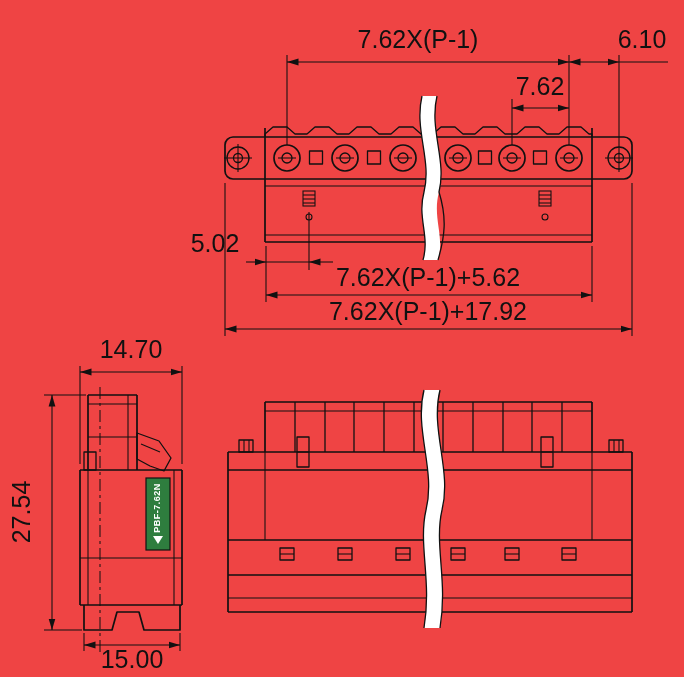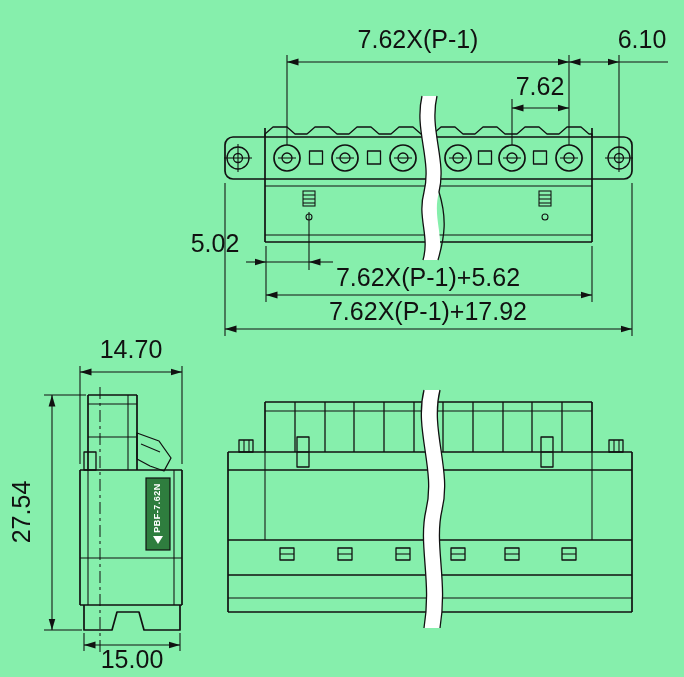--- a/index.html
+++ b/index.html
@@ -1,16 +1,16 @@
 <!DOCTYPE html>
 <html><head>
 <meta charset="utf-8">
 <style>
   html,body{margin:0;padding:0;background:#ffffff;}
-  .canvas{position:relative;width:684px;height:677px;background:#86efac;overflow:hidden;
+  .canvas{position:relative;width:684px;height:677px;background:#ef4444;overflow:hidden;
           font-family:"Liberation Sans",sans-serif;}
   svg{display:block;}
   text{font-family:"Liberation Sans",sans-serif;fill:#111;}
   .dim-text{font-size:25px;}
   .sticker-text{font-size:9px;fill:#ffffff;font-weight:bold;letter-spacing:0.5px;}
   .ol{stroke:#111;stroke-width:1.7;fill:none;stroke-linejoin:round;}
   .md{stroke:#111;stroke-width:1.3;fill:none;stroke-linejoin:round;}
   .thin{stroke:#111;stroke-width:1.05;fill:none;}
   .dim{stroke:#111;stroke-width:1.05;fill:none;}
   .wfill{fill:#ffffff;stroke:none;}

